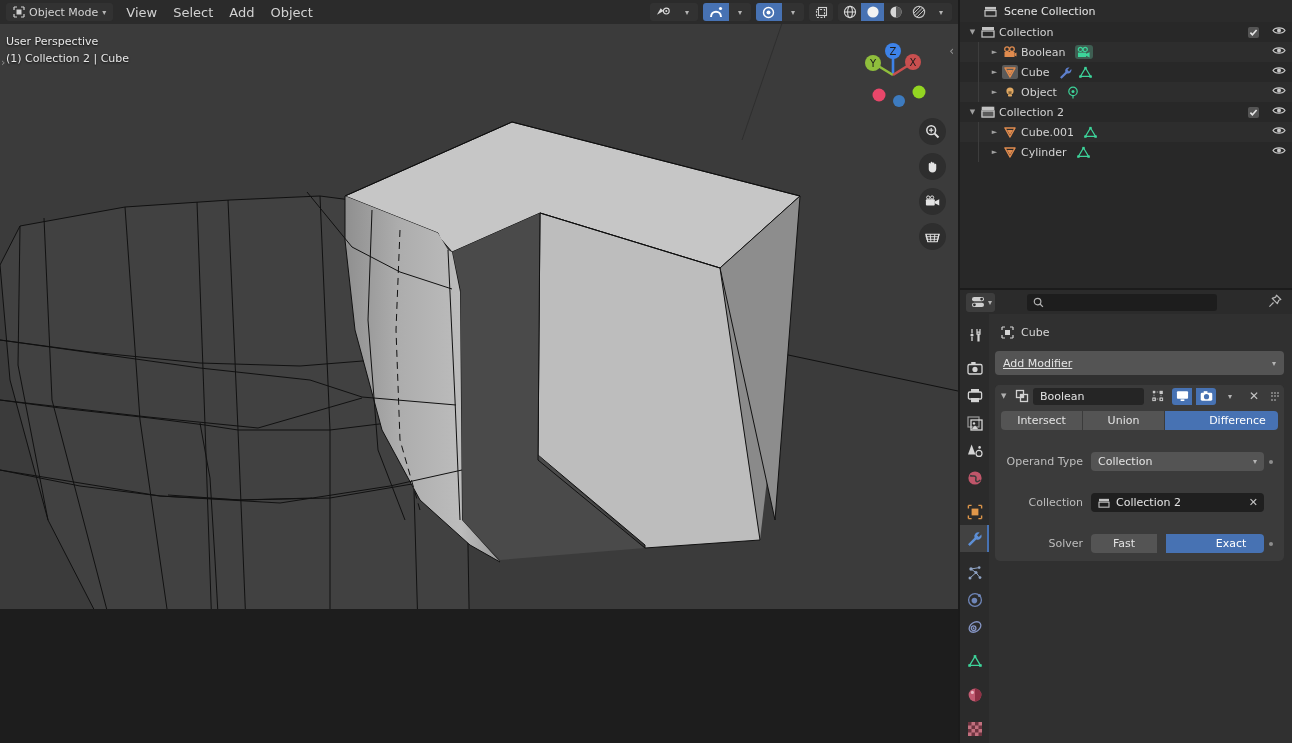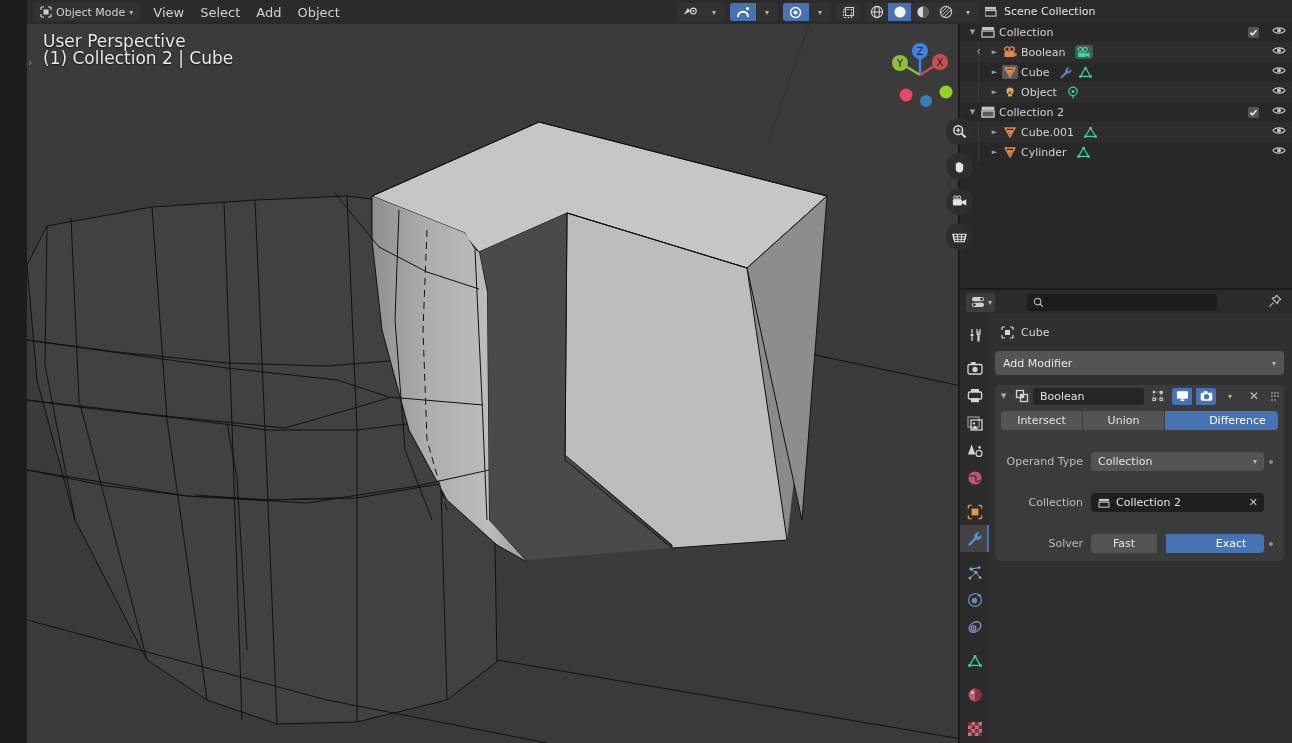--- a/index.html
+++ b/index.html
@@ -8,22 +8,22 @@
     background:#1d1d1d;
     font-family:"DejaVu Sans", sans-serif;
     font-size:11px;
     color:#e5e5e5;
     -webkit-font-smoothing:antialiased;
   }
   #app { position:relative; width:1292px; height:743px; }
 
   
   #viewport {
-    position:absolute; left:0; top:0; width:958px; height:743px;
-    background:#3b3b3b; overflow:hidden;margin-left:27px;
+    position:absolute; left:0; top:0; width:958px; height:609px;
+    background:#3b3b3b; overflow:hidden;
   }
   #vp-canvas { position:absolute; left:0; top:0; width:958px; height:743px; }
 
   
   #vp-header {
     position:absolute; left:0; top:0; width:958px; height:24px;
     background:#2b2b2b; display:flex; align-items:center; padding:0 6px;
     z-index:20;
   }
   .vp-btn {
@@ -42,22 +42,22 @@
     justify-content:center; background:#323232; cursor:pointer;
   }
   .ico-btn.on { background:#4772b3; }
   .r-l { border-radius:3px 0 0 3px; }
   .r-r { border-radius:0 3px 3px 0; }
   .r-a { border-radius:3px; }
   .caret { font-size:8px; color:#b4b4b4; }
 
   
   #vp-info {
-    position:absolute; left:16px; top:33px; z-index:15;
-    font-size:17px; color:#e8e8e8; line-height:17px;
+    position:absolute; left:6px; top:33px; z-index:15;
+    font-size:11px; color:#e8e8e8; line-height:17px;
     text-shadow:0 1px 2px rgba(0,0,0,.75); pointer-events:none;
   }
   #vp-collapse-arrow {
     position:absolute; left:1px; top:56px; z-index:16;
     font-size:11px; color:#8c8c8c; cursor:pointer;
   }
 
   
   #gizmo { position:absolute; right:26px; top:36px; width:78px; height:78px; z-index:15; }
   #gizmo-collapse {
@@ -138,21 +138,21 @@
   }
   .tabgap { height:7px; }
   #panel { flex:1; background:#303030; padding:6px 8px 0 6px; overflow:hidden; }
 
   .bcrumb { display:flex; align-items:center; gap:7px; height:24px; padding-left:6px;
             color:#d6d6d6; font-size:11px; }
 
   .dropdown-wide {
     height:20px; margin-top:7px; background:#545454; border-radius:4px;
     display:flex; align-items:center; padding:12px 8px; color:#e4e4e4;
-    font-size:11px; cursor:pointer; position:relative;
+    font-size:11px; cursor:pointer; position:relative;text-decoration:underline;
   }
   .dropdown-wide .caret { position:absolute; right:8px; }
 
   .mod-box { margin-top:10px; background:#3b3b3b; border-radius:5px; overflow:hidden; }
   .mod-head { height:22px; display:flex; align-items:center; padding:0 4px 0 6px; gap:4px;
               background:#3b3b3b; }
   .mod-name {
     flex:1; height:17px; background:#252525; border-radius:3px;
     display:flex; align-items:center; padding-left:7px; color:#e2e2e2;
     font-size:11px; cursor:text; min-width:10px;

